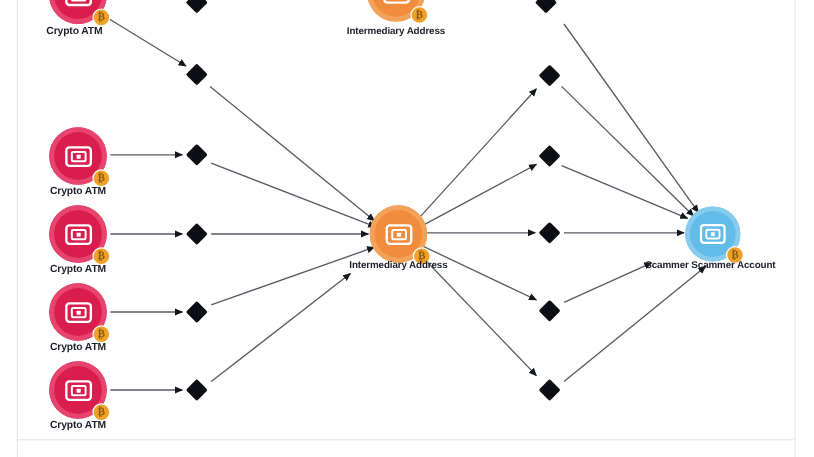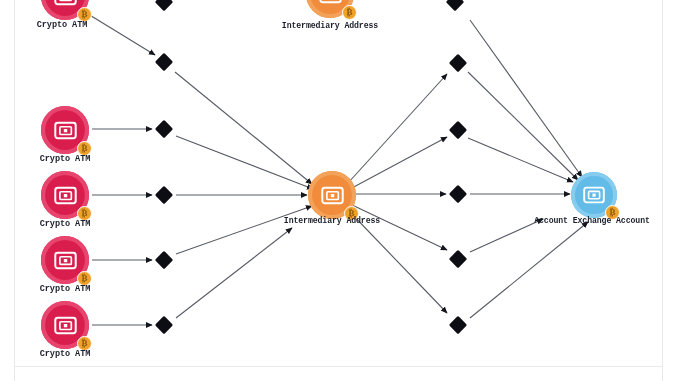--- a/index.html
+++ b/index.html
@@ -66,21 +66,21 @@
     justify-content: center;
     color: #8a5a10;
     font-weight: bold;
     font-family: "Liberation Serif", serif;
     line-height: 1;
   }
   .node-label {
     position: absolute;
     transform: translate(-50%, 0);
     white-space: nowrap;
-    font-family: Liberation Mono, monospace;
+    font-family: Liberation Sans, sans-serif;
     font-weight: bold;
     color: #1c1f2b;
     letter-spacing: -0.1px;
     text-align: center;
   }
   .diamond {
     position: absolute;
     transform: translate(-50%, -50%) rotate(45deg);
     background: #0d0d14;
     border-radius: 1.5px;
@@ -207,16 +207,16 @@
       </div>
     </div>
   <div id="label-layer">
       <div class="node-label" style="left: 62px; top: 20px; color: rgb(28, 31, 43); font-size: 8.6px;">Crypto ATM</div>
       <div class="node-label" style="left: 65px; top: 154px; color: rgb(28, 31, 43); font-size: 8.6px;">Crypto ATM</div>
       <div class="node-label" style="left: 65px; top: 219px; color: rgb(28, 31, 43); font-size: 8.6px;">Crypto ATM</div>
       <div class="node-label" style="left: 65px; top: 284px; color: rgb(28, 31, 43); font-size: 8.6px;">Crypto ATM</div>
       <div class="node-label" style="left: 65px; top: 349px; color: rgb(28, 31, 43); font-size: 8.6px;">Crypto ATM</div>
       <div class="node-label" style="left: 330px; top: 21px; color: rgb(28, 31, 43); font-size: 8.2px;">Intermediary Address</div>
       <div class="node-label" style="left: 332px; top: 216px; color: rgb(28, 31, 43); font-size: 8.2px;">Intermediary Address</div>
-      <div class="node-label" style="left: 592px; top: 216px; color: rgb(28, 31, 43); font-size: 8.2px;">Account Exchange Account</div>
+      <div class="node-label" style="left: 592px; top: 216px; color: rgb(28, 31, 43); font-size: 8.2px;">Scammer Scammer Account</div>
     </div>
 
 </div>
 
 </body></html>

